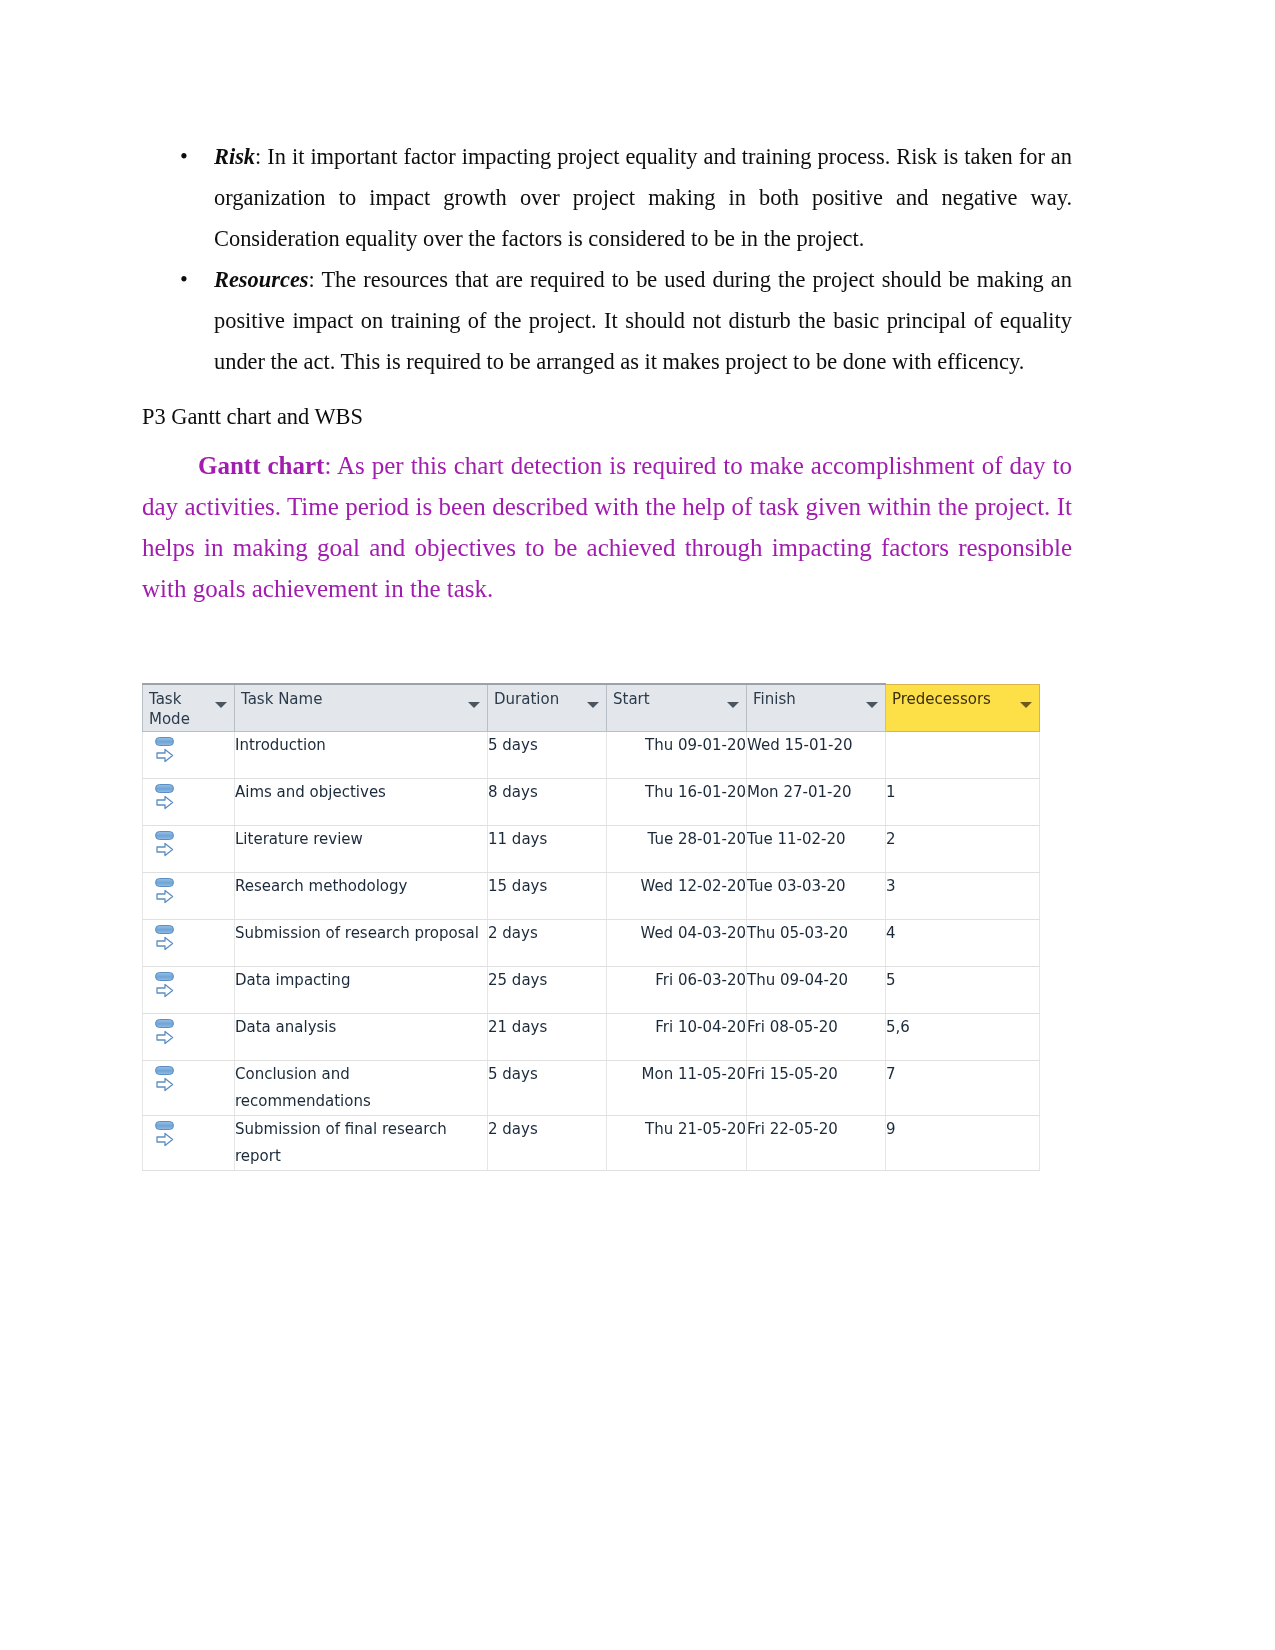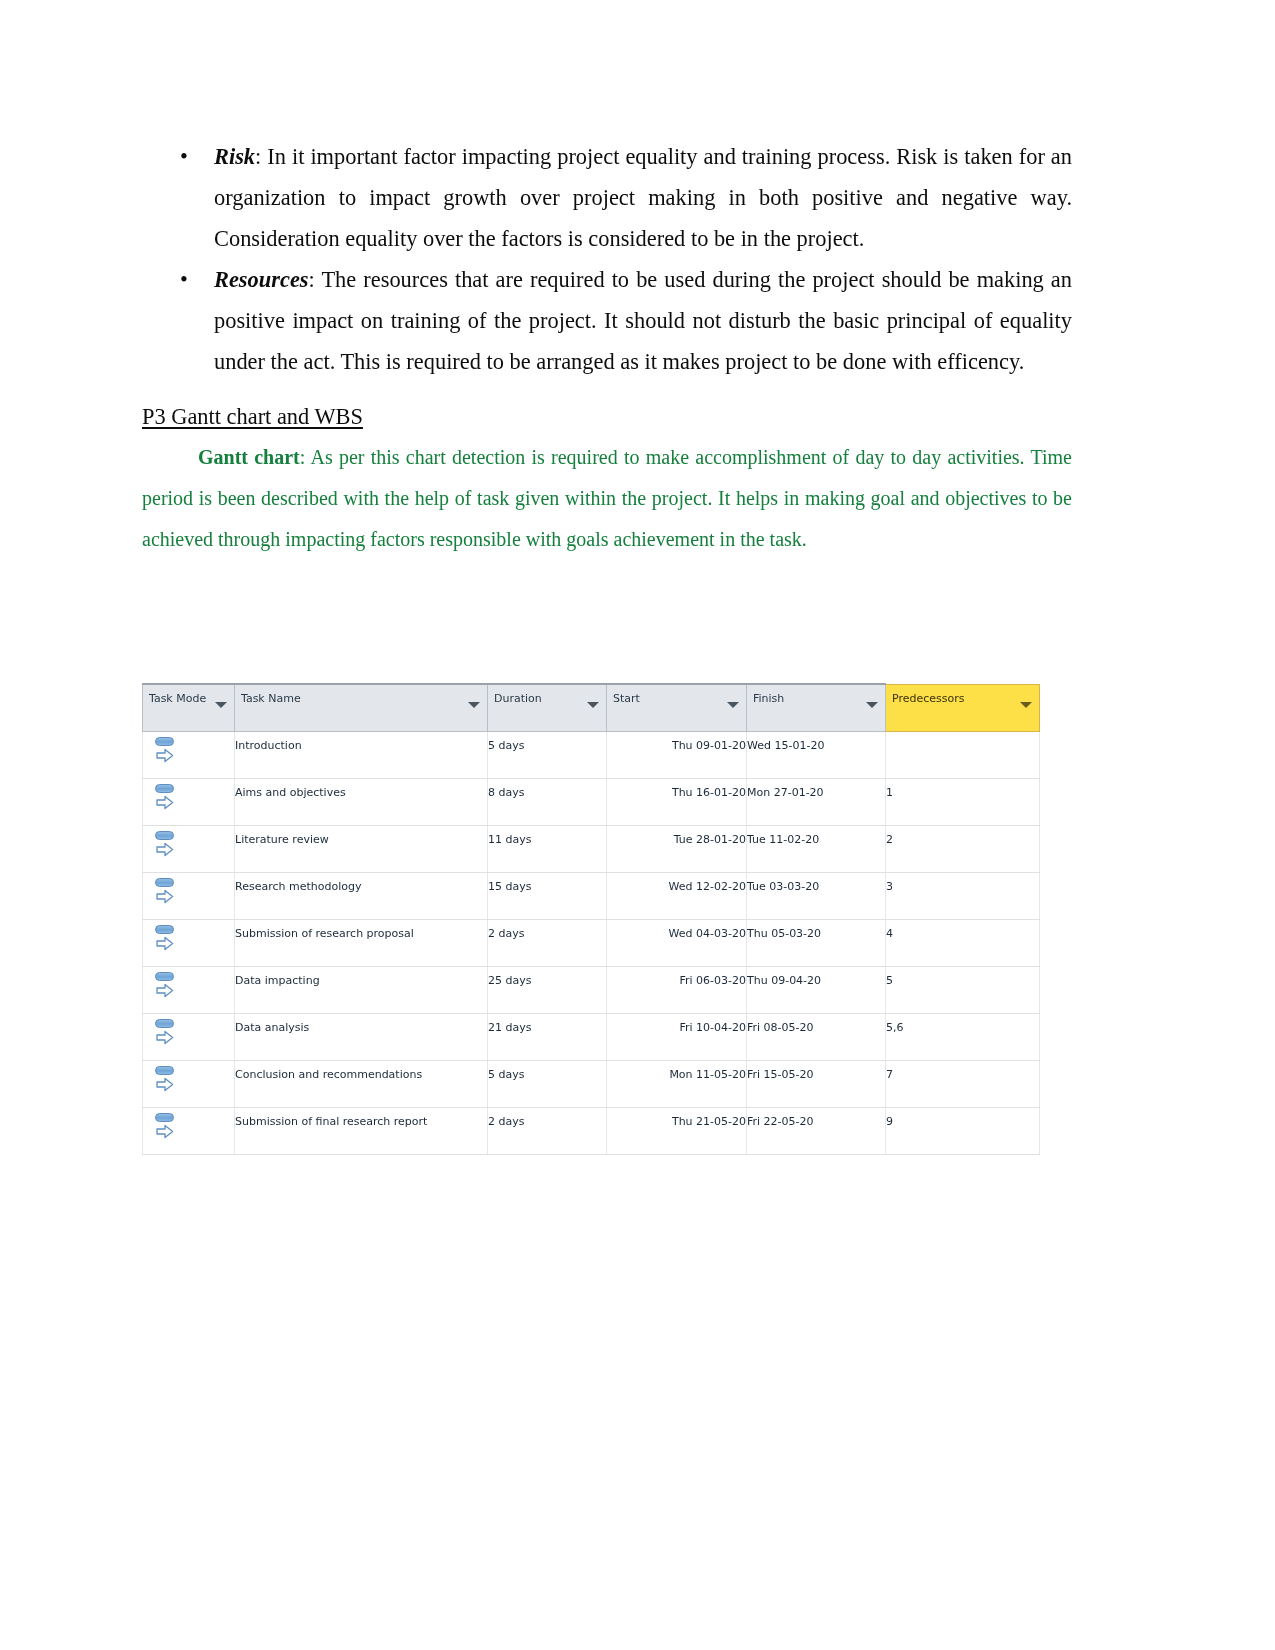--- a/index.html
+++ b/index.html
@@ -57,50 +57,49 @@
   .lead-term {
     font-weight: bold;
     font-style: italic;
   }
 
   
   .section-heading {
     font-size: 22.4px;
     line-height: 41px;
     margin-top: 14px;
-    text-decoration: underline;
     text-underline-offset: 3px;
     color: #0d0d0d;
   }
 
   
   .body-para {
-    font-size: 20px;
+    font-size: 25px;
     line-height: 41px;
     text-align: justify;
     text-justify: inter-word;
     text-indent: 56px;
-    color: #15803d;
-    margin-top: 0px;
+    color: #a21caf;
+    margin-top: 8px;
   }
   .body-para b { font-weight: bold; }
 
   
   .project-table-wrap {
     position: absolute;
     left: 142px;
     top: 683px;
     width: 897px;
   }
   table.project-table {
     border-collapse: collapse;
     width: 897px;
     table-layout: fixed;
     font-family: "DejaVu Sans", sans-serif;
-    font-size: 11px;
+    font-size: 15px;
     color: #1b2a3a;
     background: #ffffff;
   }
   table.project-table th,
   table.project-table td {
     border: 1px solid #d4d4d4;
     padding: 0;
     vertical-align: top;
   }
   table.project-table thead th {

